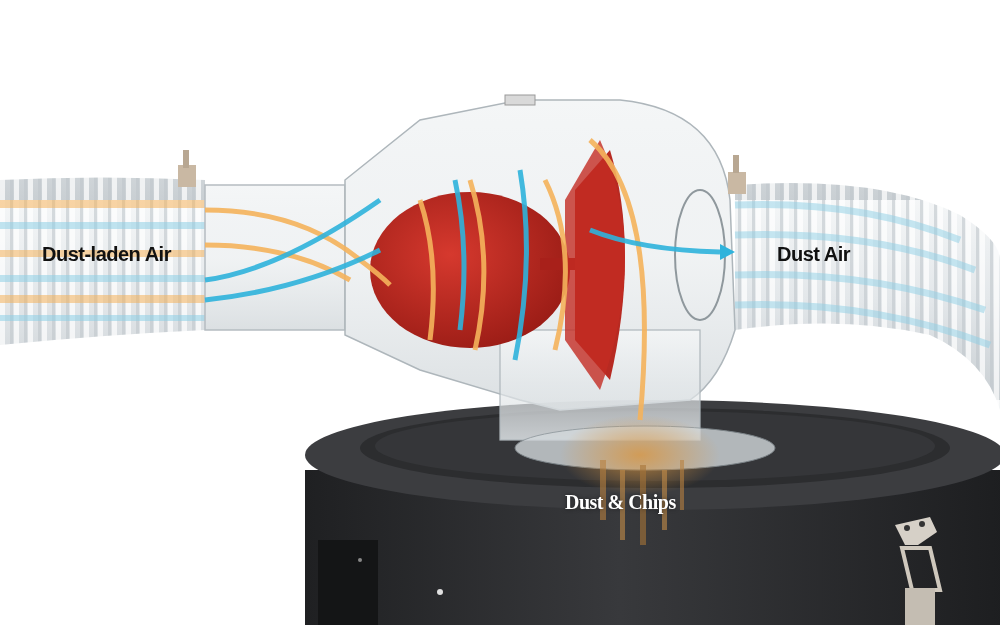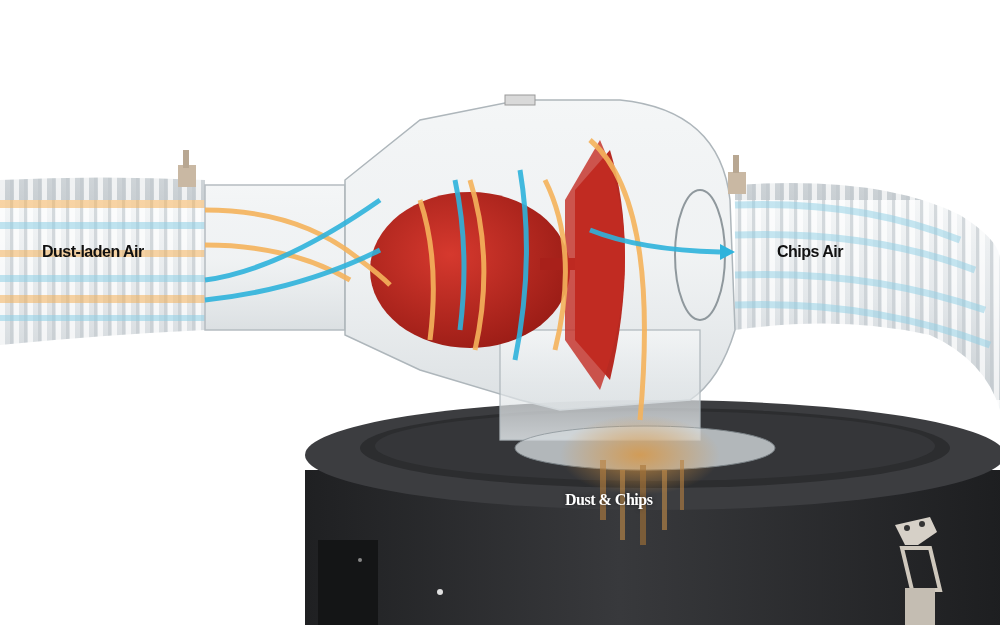--- a/index.html
+++ b/index.html
@@ -1,19 +1,19 @@
 <!DOCTYPE html>
 <html><head>
 <meta charset="utf-8">
 <style>
   html,body{margin:0;padding:0;}
   body{width:1000px;height:625px;overflow:hidden;background:#ffffff;font-family:"Liberation Sans",sans-serif;}
   .scene{position:relative;width:1000px;height:625px;overflow:hidden;background:#ffffff;}
   .scene svg{position:absolute;left:0;top:0;}
-  .label{position:absolute;font-family:"Liberation Sans",sans-serif;font-weight:bold;font-size:16px;letter-spacing:-0.5px;white-space:nowrap;}
+  .label{position:absolute;font-family:"Liberation Sans",sans-serif;font-weight:bold;font-size:20px;letter-spacing:-0.5px;white-space:nowrap;}
   .label.dark{color:#111111;}
   .label.light{color:#ffffff;text-shadow:0 0 4px rgba(0,0,0,0.5);}
 </style>
 </head>
 <body>
 
 <div class="scene">
   <svg width="1000" height="625" viewBox="0 0 1000 625">
     <defs>
       <linearGradient id="hoseGrad" x1="0" y1="0" x2="0" y2="1">
@@ -135,15 +135,15 @@
     <g>
       <rect x="728" y="172" width="18" height="22" fill="#c9b8a3"></rect>
       <rect x="733" y="155" width="6" height="18" fill="#b8a792"></rect>
     </g>
     <g>
       <rect x="505" y="95" width="30" height="10" fill="#d9d9d9" stroke="#999"></rect>
     </g>
   </svg>
 
   <div class="label dark" style="left:42px;top:243px;">Dust-laden Air</div>
-  <div class="label dark" style="left:777px;top:243px;">Chips Air</div>
+  <div class="label dark" style="left:777px;top:243px;">Dust Air</div>
   <div class="label light" style="left:565px;top:491px;font-family:Liberation Serif, serif;">Dust &amp; Chips</div>
 </div>
 
 </body></html>

